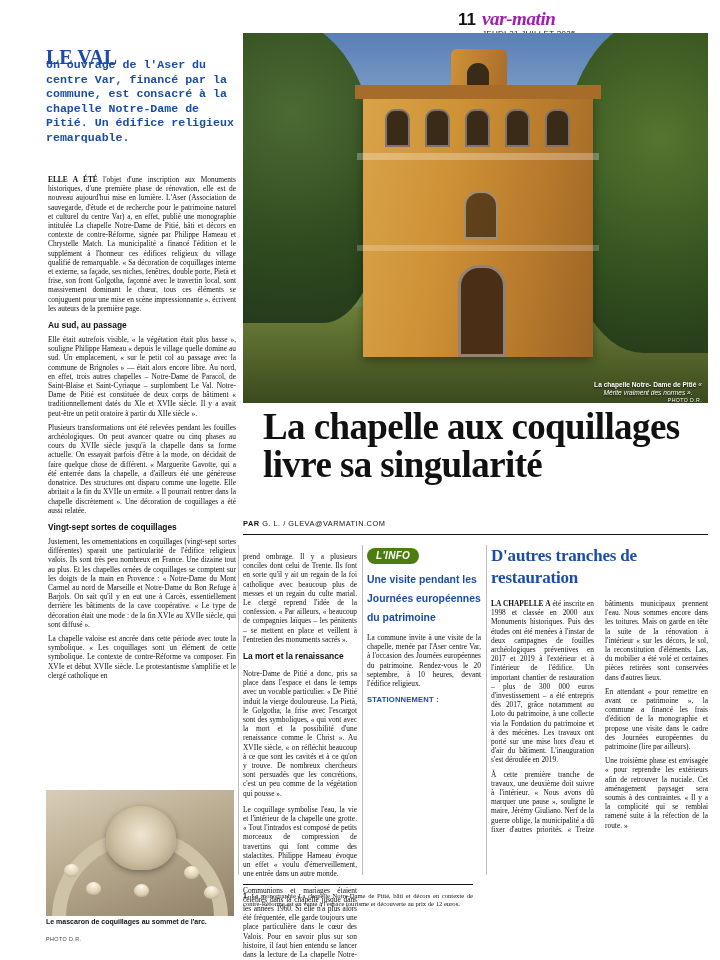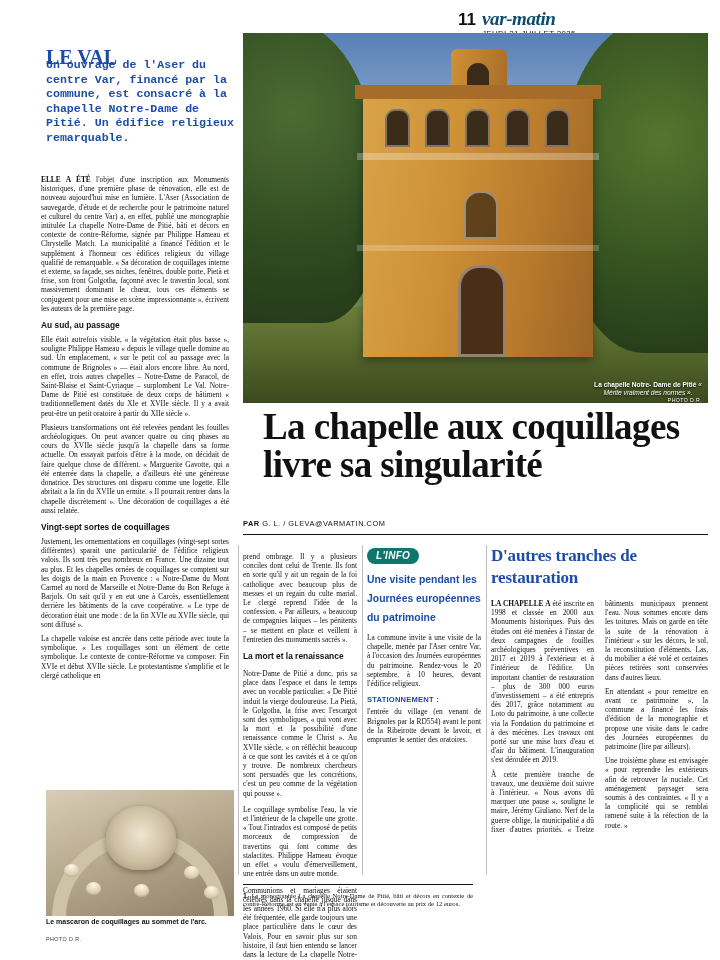--- a/index.html
+++ b/index.html
@@ -43,21 +43,21 @@
   }
   .masthead-title {
     position: absolute;
     left: 32px;
     top: 0px;
     font-family: "Liberation Serif", serif;
     font-weight: bold;
     font-style: italic;
     font-size: 19px;
     letter-spacing: -0.4px;
-    color: #0c4a6e;
+    color: #a21caf;
   }
   .masthead-date {
     position: absolute;
     left: 32px;
     top: 21px;
     font-family: "Liberation Sans", sans-serif;
     font-size: 8px;
     letter-spacing: 0.3px;
     color: #222;
   }
@@ -88,21 +88,21 @@
     width: 188px;
     font-family: Liberation Mono, monospace;
     font-weight: bold;
     font-size: 11.6px;
     line-height: 14.6px;
     color: #1b4da8;
   }
 
   .col-left {
     position: absolute;
-    left: 41px;
+    left: 48px;
     top: 175px;
     width: 188px;
     font-size: 7.4px;
     line-height: 9.2px;
     text-align: justify;
     color: #111;
   }
   .col-left p { margin: 0 0 5px 0; }
   .col-left .drop-lead { font-weight: bold; }
 
@@ -276,21 +276,21 @@
 
   
   .col-info {
     position: absolute;
     left: 367px;
     top: 545px;
     width: 114px;
   }
   .info-badge {
     display: inline-block;
-    background: #0f766e;
+    background: #4d7c0f;
     color: #fff;
     font-family: "Liberation Sans", sans-serif;
     font-weight: bold;
     font-style: italic;
     font-size: 10px;
     padding: 2px 9px 3px 9px;
     border-radius: 9px;
     letter-spacing: 0.3px;
   }
   .info-title {
@@ -494,21 +494,20 @@
     <p>Le coquillage symbolise l'eau, la vie et l'intérieur de la chapelle une grotte. « Tout l'intrados est composé de petits morceaux de compression de travertins qui font comme des stalactites. Philippe Hameau évoque un effet « voulu d'émerveillement, une entrée dans un autre monde.</p>
     <p>Communions et mariages étaient célébrés dans la chapelle jusque dans les années 1960. Si elle n'a plus alors été fréquentée, elle garde toujours une place particulière dans le cœur des Valois. Pour en savoir plus sur son histoire, il faut bien entendu se lancer dans la lecture de La chapelle Notre-Dame de Pitié, bâti et décors en contexte de contre-Réforme. Et ne pas manquer la visite proposée lors des Journées européennes du patrimoine (lire par ailleurs).</p>
   </div>
 
   <div class="col-info">
     <div class="info-badge">L'INFO</div>
     <div class="info-title">Une visite pendant les Journées européennes du patrimoine</div>
     <div class="info-body">
       <p>La commune invite à une visite de la chapelle, menée par l'Aser centre Var, à l'occasion des Journées européennes du patrimoine. Rendez-vous le 20 septembre, à 10 heures, devant l'édifice religieux.</p>
       <div class="info-sub">STATIONNEMENT :</div>
-      <p>l'entrée du village (en venant de Brignoles par la RD554) avant le pont de la Ribeirotte devant le lavoir, et emprunter le sentier des oratoires.</p>
     </div>
   </div>
 
   <div class="col-right">
     <div class="art2-head">
       <span>D'autres tranches de restauration</span>
     </div>
     <div class="art2-body">
       <p><span class="lead">LA CHAPELLE A</span> <span>été inscrite en 1998 et classée en 2000 aux Monuments historiques. Puis des études ont été menées à l'instar de deux campagnes de fouilles archéologiques préventives en 2017 et 2019 à l'extérieur et à l'intérieur de l'édifice. Un important chantier de restauration – plus de 300 000 euros d'investissement – a été entrepris dès 2017, grâce notamment au Loto du patrimoine, à une collecte via la Fondation du patrimoine et à des mécènes. Les travaux ont porté sur une mise hors d'eau et d'air du bâtiment. L'inauguration s'est déroulée en 2019.</span></p>
       <p>À cette première tranche de travaux, une deuxième doit suivre à l'intérieur. « Nous avons dû marquer une pause », souligne le maire, Jérémy Giuliano. Nerf de la guerre oblige, la municipalité a dû fixer d'autres priorités. « Treize bâtiments municipaux prennent l'eau. Nous sommes encore dans les toitures. Mais on garde en tête la suite de la rénovation à l'intérieur « sur les décors, le sol, la reconstitution d'éléments. Las, du mobilier a été volé et certaines pièces retirées sont conservées dans d'autres lieux.</p>

